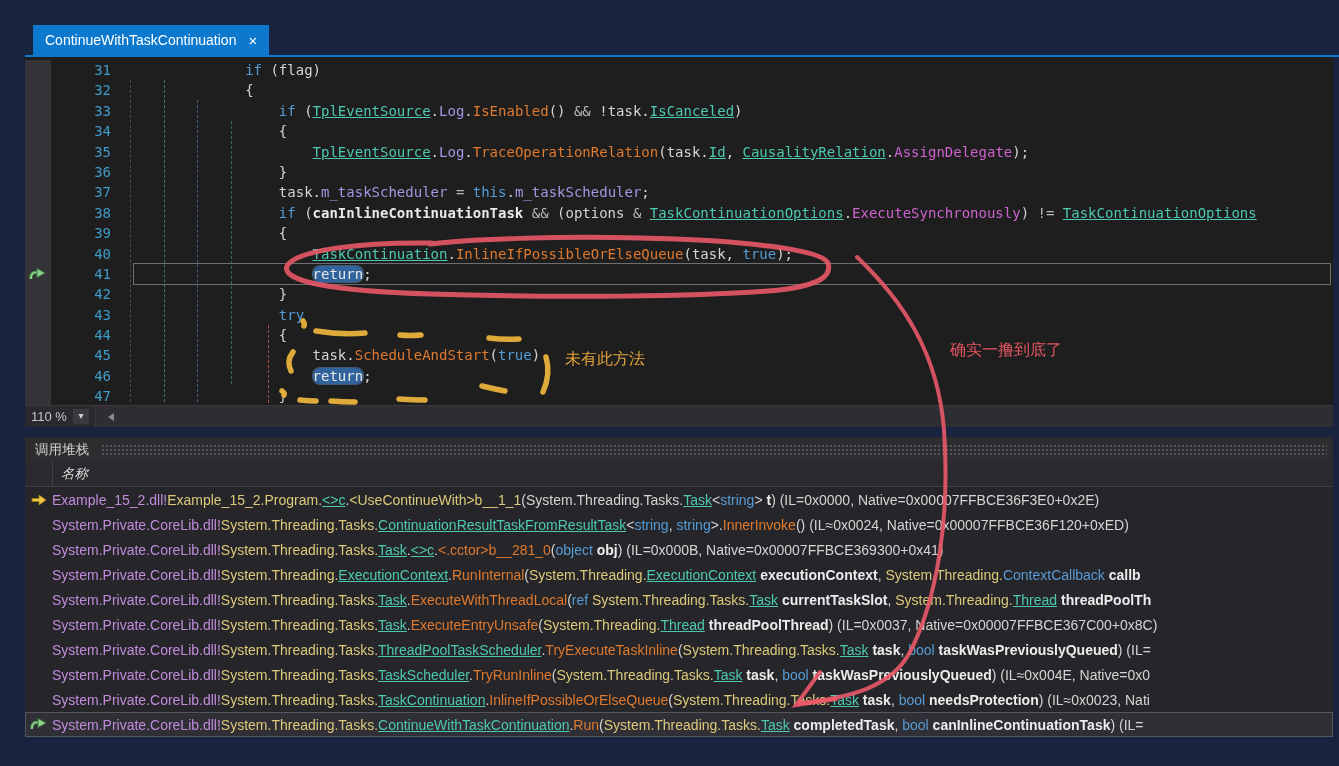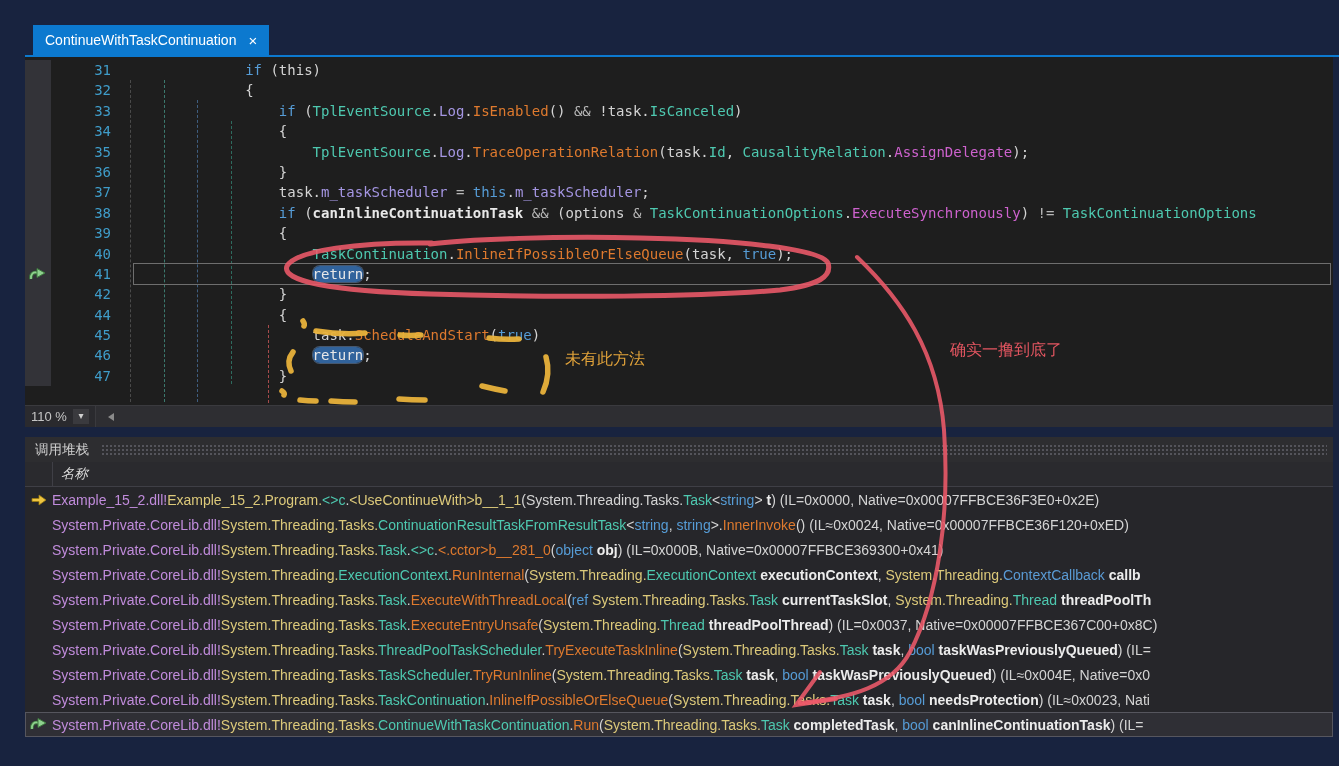--- a/index.html
+++ b/index.html
@@ -19,21 +19,21 @@
           overflow:hidden;font-family:"DejaVu Sans Mono",monospace;font-size:14px;line-height:20.4px;}
   .guides{position:absolute;inset:0;pointer-events:none;}
   .guide{position:absolute;width:0;border-left:1px dashed #4A4A4A;}
   #code-lines{position:relative;margin-top:3px;}
   .code-line{display:flex;height:20.4px;white-space:pre;}
   .cl-glyph{width:26px;flex:none;background:var(--gutter-bg,#333338);position:relative;}
   .cl-num{width:60px;flex:none;text-align:right;padding-right:14px;color:var(--line-number,#3F9CC9);}
   .cl-code{flex:1;position:relative;padding-left:19px;color:#D4D4D4;}
   .cur-box{position:absolute;left:8px;right:2px;top:-1px;bottom:-1px;border:1px solid #6E6E6E;pointer-events:none;}
   .tk-kw{color:var(--tk-kw,#569CD6);}
-  .tk-ty{color:var(--tk-ty,#4EC9B0);}
+  .tk-ty{color:var(--tk-ty,#4EC9B0);text-decoration:underline;}
   .tk-me{color:var(--tk-me,#DF7A2E);}
   .tk-fi{color:var(--tk-fi,#A596E3);}
   .tk-en{color:var(--tk-en,#CE62CE);}
   .tk-pl{color:var(--tk-pl,#D4D4D4);}
   .tk-op{color:var(--tk-op,#B8B8B8);}
   .tk-pm{color:var(--tk-pm,#E8E8E8);font-weight:bold;}
   .tk-sel{background:var(--selection,#31639C);color:#E8E8E8;box-shadow:0 0 0 1px rgba(120,160,210,.45);border-radius:7px;}
   
   .editor-bottom{position:absolute;left:25px;top:405px;right:6px;height:21px;background:#2A2A2E;
                  display:flex;align-items:stretch;border-top:1px solid #3A3A3E;font-size:13px;color:#C5C5C5;}
@@ -84,36 +84,37 @@
 
   <div class="editor">
     <div class="guides">
       <i class="guide" style="left:calc(105px + 0ch);top:23px;height:322px;border-color:#4A4A4A;"></i>
       <i class="guide" style="left:calc(105px + 4ch);top:23px;height:322px;border-color:#3C7A6E;"></i>
       <i class="guide" style="left:calc(105px + 8ch);top:43px;height:302px;border-color:#3F5E80;"></i>
       <i class="guide" style="left:calc(105px + 12ch);top:64px;height:263px;border-color:#2E6B5E;"></i>
       <i class="guide" style="left:calc(105px + 16ch + 3px);top:268px;height:78px;border-color:#A64B4B;"></i>
     </div>
     <div id="code-lines">
-        <div class="code-line"><div class="cl-glyph"></div><div class="cl-num">31</div><div class="cl-code"><span class="tk-pl">            </span><span class="tk-kw">if</span><span class="tk-pl"> (this)</span></div></div>
+        <div class="code-line"><div class="cl-glyph"></div><div class="cl-num">31</div><div class="cl-code"><span class="tk-pl">            </span><span class="tk-kw">if</span><span class="tk-pl"> (flag)</span></div></div>
         <div class="code-line"><div class="cl-glyph"></div><div class="cl-num">32</div><div class="cl-code"><span class="tk-pl">            {</span></div></div>
         <div class="code-line"><div class="cl-glyph"></div><div class="cl-num">33</div><div class="cl-code"><span class="tk-pl">                </span><span class="tk-kw">if</span><span class="tk-pl"> (</span><span class="tk-ty">TplEventSource</span><span class="tk-pl">.</span><span class="tk-fi">Log</span><span class="tk-pl">.</span><span class="tk-me">IsEnabled</span><span class="tk-pl">() </span><span class="tk-op">&amp;&amp;</span><span class="tk-pl"> !task.</span><span class="tk-ty">IsCanceled</span><span class="tk-pl">)</span></div></div>
         <div class="code-line"><div class="cl-glyph"></div><div class="cl-num">34</div><div class="cl-code"><span class="tk-pl">                {</span></div></div>
         <div class="code-line"><div class="cl-glyph"></div><div class="cl-num">35</div><div class="cl-code"><span class="tk-pl">                    </span><span class="tk-ty">TplEventSource</span><span class="tk-pl">.</span><span class="tk-fi">Log</span><span class="tk-pl">.</span><span class="tk-me">TraceOperationRelation</span><span class="tk-pl">(task.</span><span class="tk-ty">Id</span><span class="tk-pl">, </span><span class="tk-ty">CausalityRelation</span><span class="tk-pl">.</span><span class="tk-en">AssignDelegate</span><span class="tk-pl">);</span></div></div>
         <div class="code-line"><div class="cl-glyph"></div><div class="cl-num">36</div><div class="cl-code"><span class="tk-pl">                }</span></div></div>
         <div class="code-line"><div class="cl-glyph"></div><div class="cl-num">37</div><div class="cl-code"><span class="tk-pl">                task.</span><span class="tk-fi">m_taskScheduler</span><span class="tk-pl"> </span><span class="tk-op">=</span><span class="tk-pl"> </span><span class="tk-kw">this</span><span class="tk-pl">.</span><span class="tk-fi">m_taskScheduler</span><span class="tk-pl">;</span></div></div>
         <div class="code-line"><div class="cl-glyph"></div><div class="cl-num">38</div><div class="cl-code"><span class="tk-pl">                </span><span class="tk-kw">if</span><span class="tk-pl"> (</span><span class="tk-pm">canInlineContinuationTask</span><span class="tk-pl"> </span><span class="tk-op">&amp;&amp;</span><span class="tk-pl"> (options </span><span class="tk-op">&amp;</span><span class="tk-pl"> </span><span class="tk-ty">TaskContinuationOptions</span><span class="tk-pl">.</span><span class="tk-en">ExecuteSynchronously</span><span class="tk-pl">) </span><span class="tk-op">!=</span><span class="tk-pl"> </span><span class="tk-ty">TaskContinuationOptions</span></div></div>
         <div class="code-line"><div class="cl-glyph"></div><div class="cl-num">39</div><div class="cl-code"><span class="tk-pl">                {</span></div></div>
         <div class="code-line"><div class="cl-glyph"></div><div class="cl-num">40</div><div class="cl-code"><span class="tk-pl">                    </span><span class="tk-ty">TaskContinuation</span><span class="tk-pl">.</span><span class="tk-me">InlineIfPossibleOrElseQueue</span><span class="tk-pl">(task, </span><span class="tk-kw">true</span><span class="tk-pl">);</span></div></div>
         <div class="code-line"><div class="cl-glyph"><svg width="17" height="13" viewBox="0 0 17 13" style="position:absolute;left:4px;top:4px">
               <path d="M2 11 C1.5 6 4 3.5 8.5 4.8" fill="none" stroke="#3E7A3E" stroke-width="3.6"></path>
               <path d="M2 11 C1.5 6 4 3.5 8.5 4.8" fill="none" stroke="#8FD18F" stroke-width="1.7"></path>
               <polygon points="8,0.5 16,5 8,9.5" fill="#8FD18F" stroke="#3E7A3E" stroke-width="1"></polygon>
             </svg></div><div class="cl-num">41</div><div class="cl-code"><div class="cur-box"></div><span class="tk-pl">                    </span><span class="tk-sel">return</span><span class="tk-pl">;</span></div></div>
         <div class="code-line"><div class="cl-glyph"></div><div class="cl-num">42</div><div class="cl-code"><span class="tk-pl">                }</span></div></div>
+        <div class="code-line"><div class="cl-glyph"></div><div class="cl-num">43</div><div class="cl-code"><span class="tk-pl">                </span><span class="tk-kw">try</span></div></div>
         <div class="code-line"><div class="cl-glyph"></div><div class="cl-num">44</div><div class="cl-code"><span class="tk-pl">                {</span></div></div>
         <div class="code-line"><div class="cl-glyph"></div><div class="cl-num">45</div><div class="cl-code"><span class="tk-pl">                    task.</span><span class="tk-me">ScheduleAndStart</span><span class="tk-pl">(</span><span class="tk-kw">true</span><span class="tk-pl">)</span></div></div>
         <div class="code-line"><div class="cl-glyph"></div><div class="cl-num">46</div><div class="cl-code"><span class="tk-pl">                    </span><span class="tk-sel">return</span><span class="tk-pl">;</span></div></div>
         <div class="code-line"><div class="cl-glyph"></div><div class="cl-num">47</div><div class="cl-code"><span class="tk-pl">                }</span></div></div>
       </div>
   </div>
 
   <div class="editor-bottom">
     <div class="zoomctl">
       <span>110 %</span>

